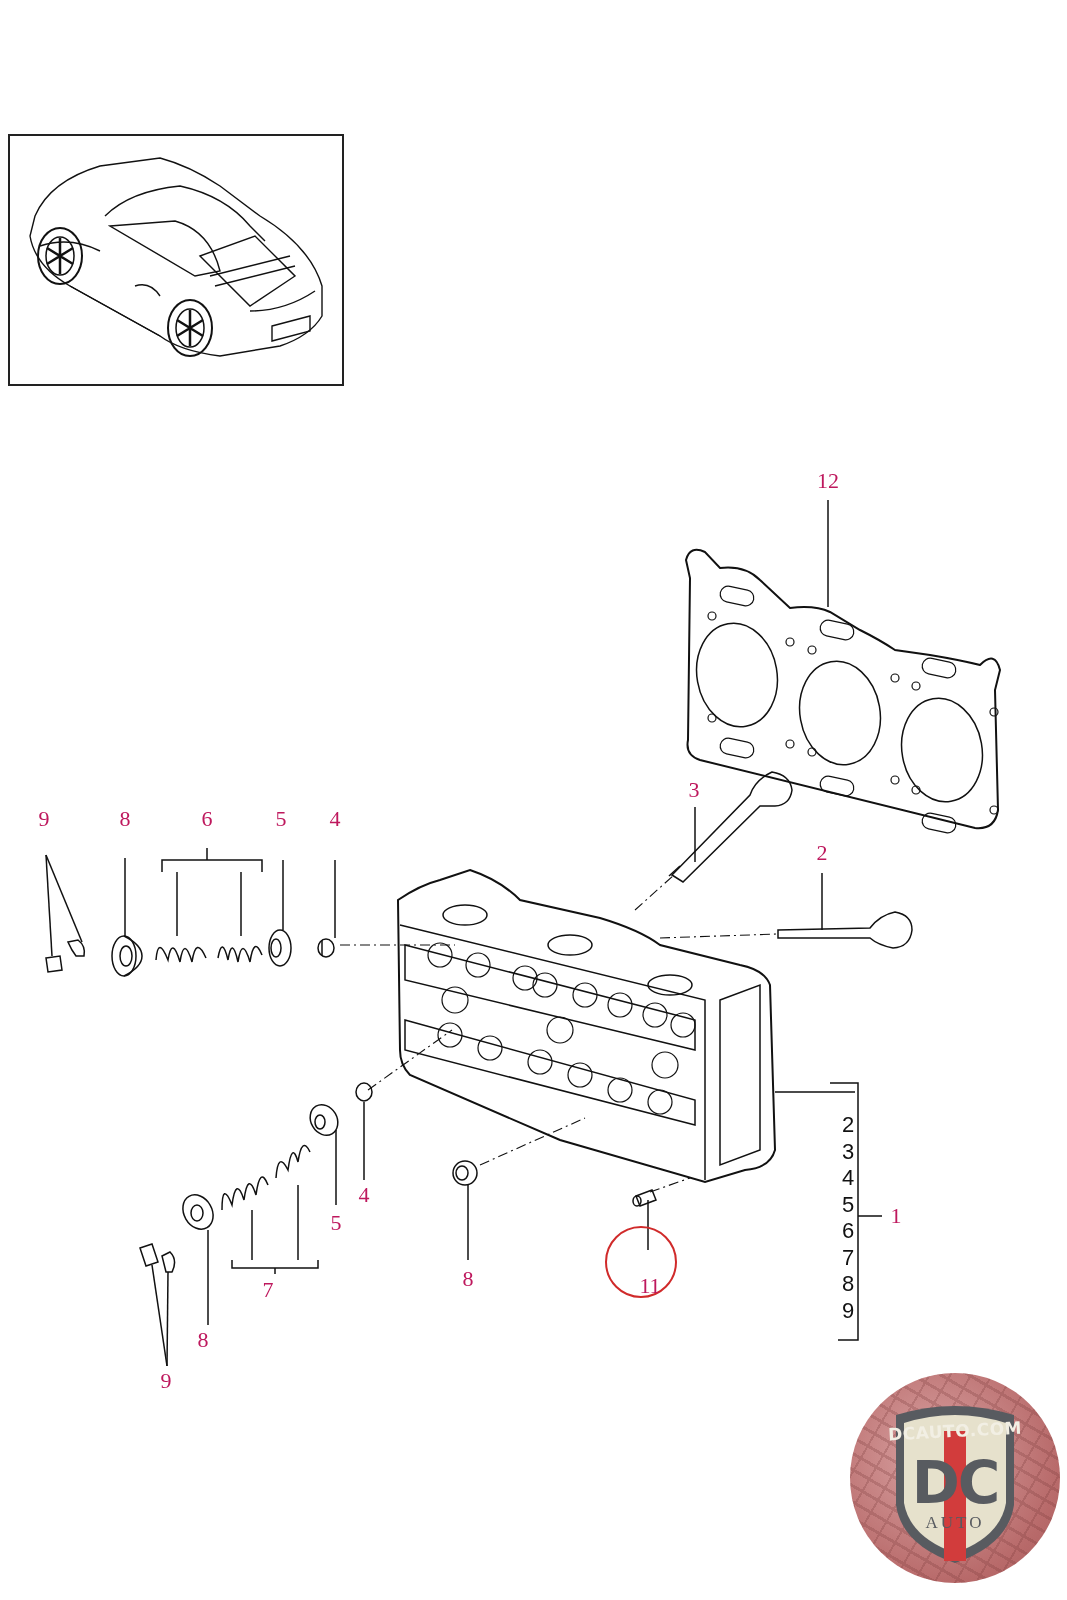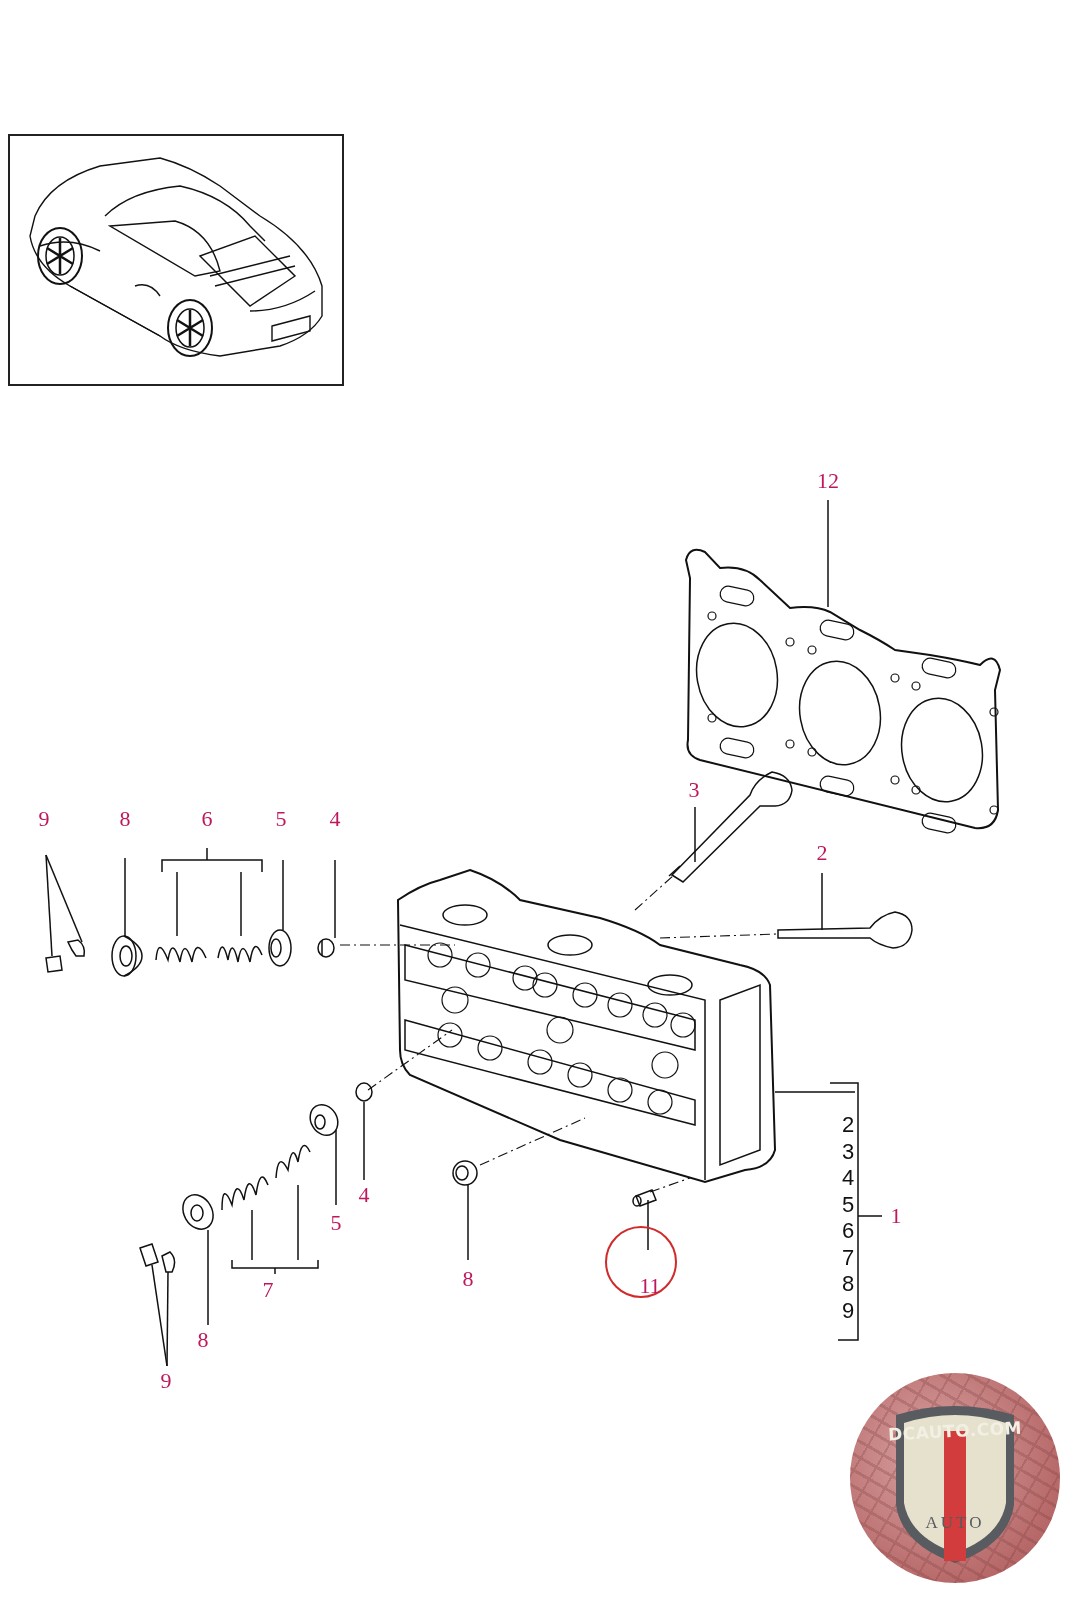--- a/index.html
+++ b/index.html
@@ -242,14 +242,15 @@
 </div>
 
 <div class="logo">
   <div class="logo-grid"></div>
   <svg class="shield" viewBox="0 0 134 170">
     <path d="M8,20 Q67,2 126,20 L126,110 Q120,150 67,168 Q14,150 8,110 Z" fill="#585b60"></path>
     <path d="M16,28 Q67,12 118,28 L118,108 Q112,142 67,158 Q22,142 16,108 Z" fill="#e6e1cc"></path>
     <rect x="56" y="36" width="22" height="130" fill="#d23c3c"></rect>
   </svg>
   <div class="logo-top">DCAUTO.COM</div>
+  <div class="logo-dc">DC</div>
   <div class="logo-auto">AUTO</div>
 </div>
 
 </body></html>

